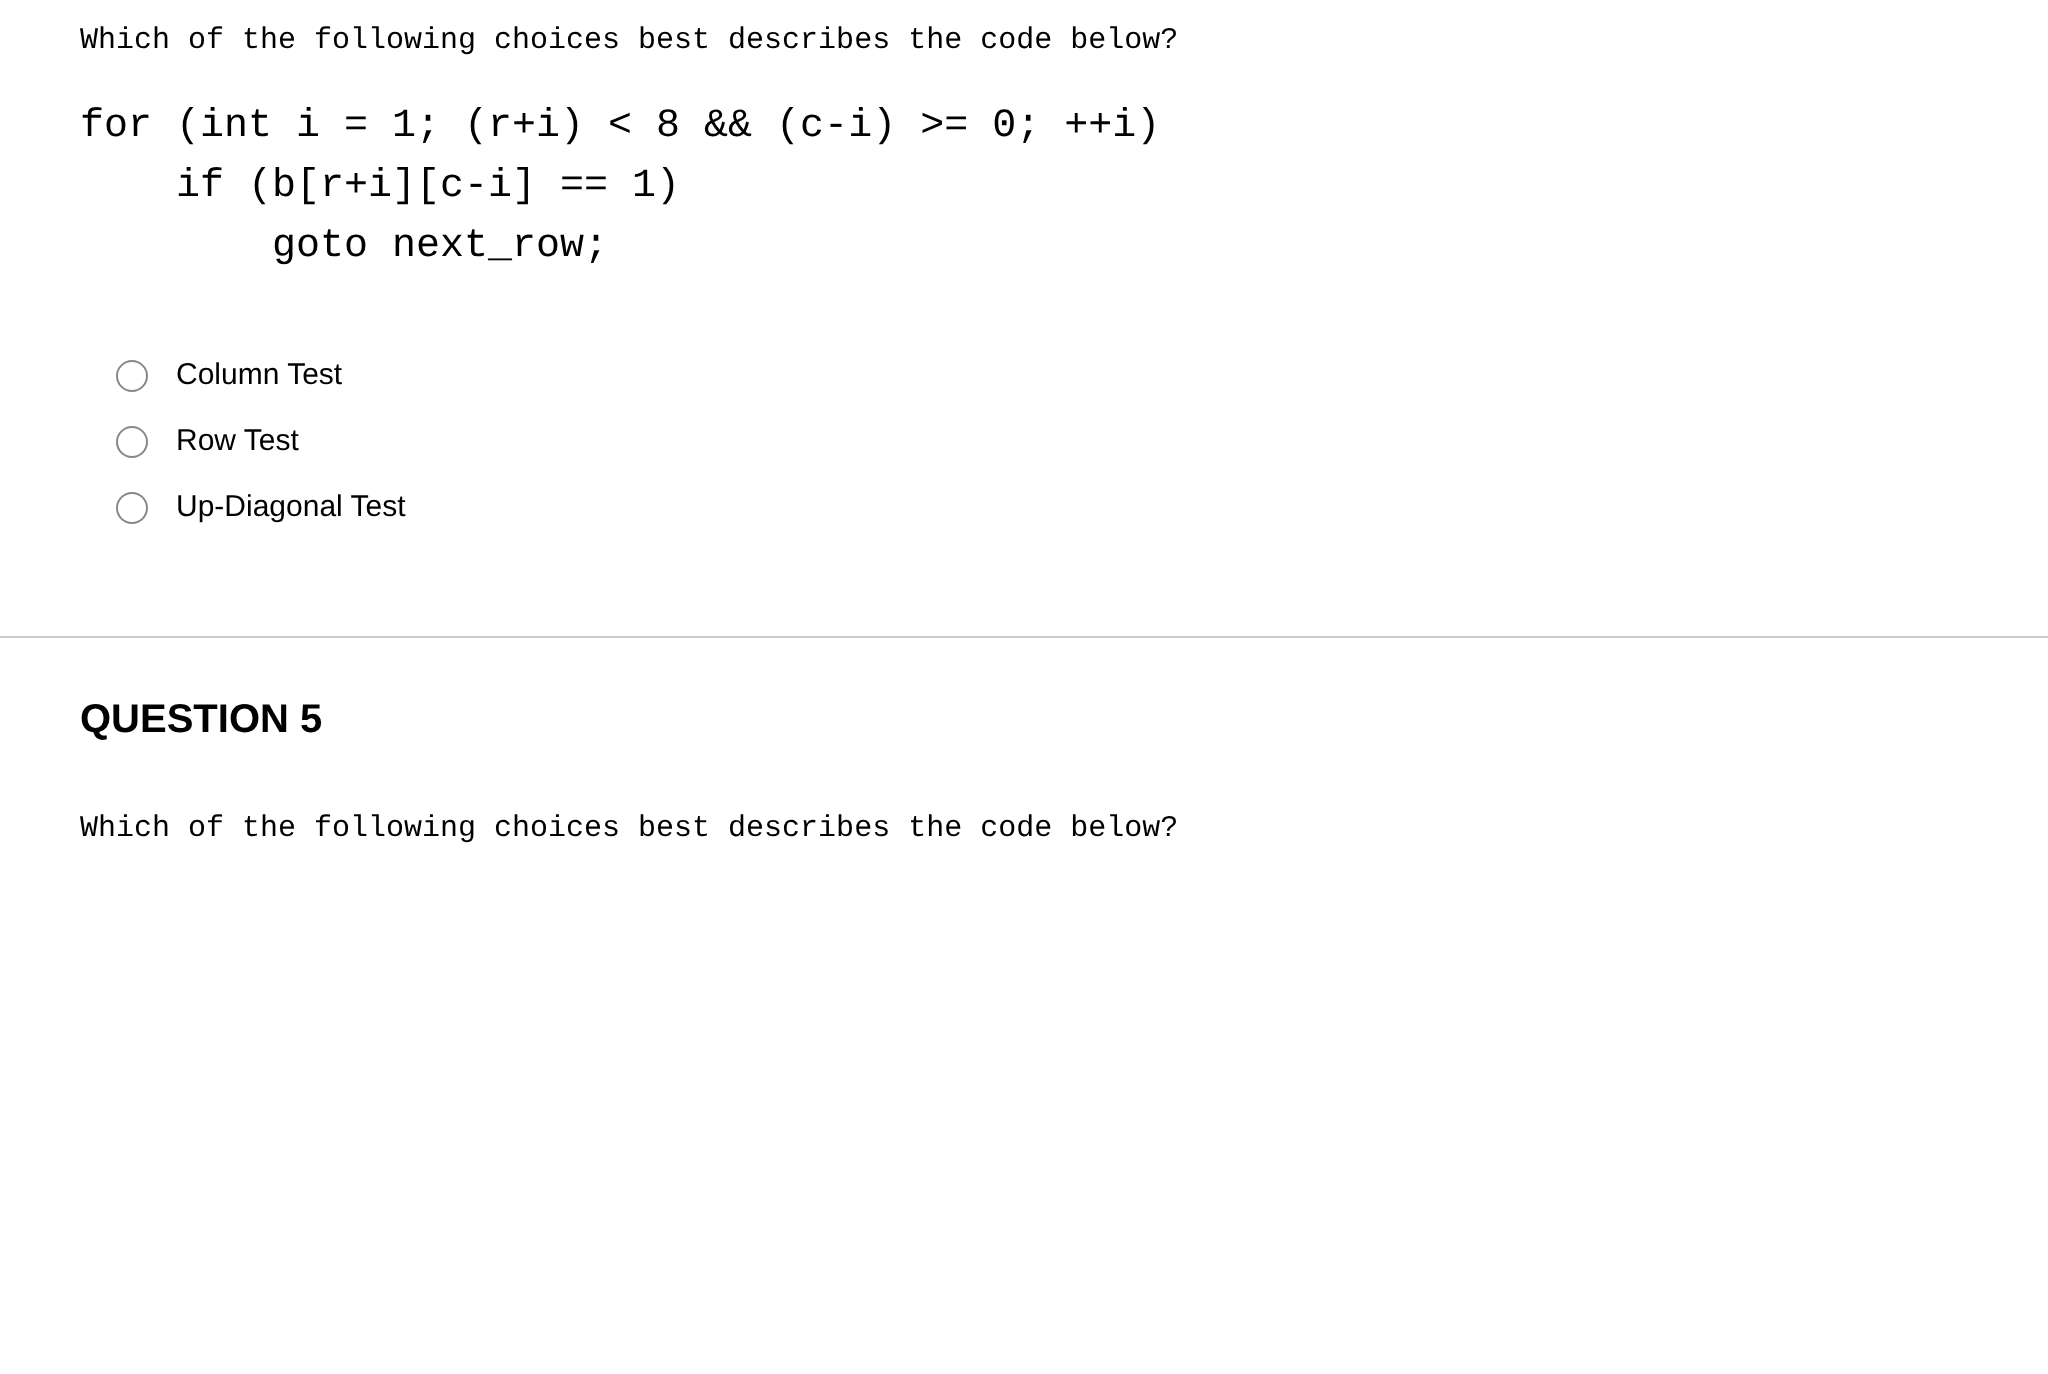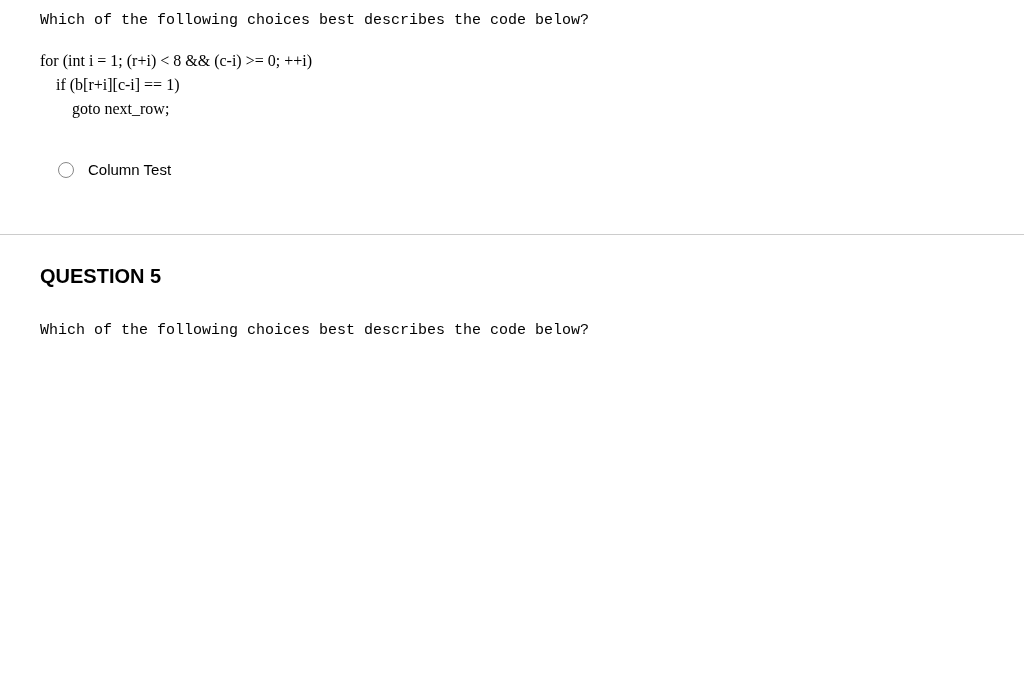--- a/index.html
+++ b/index.html
@@ -18,22 +18,22 @@
     .question-block {
       padding: 10px 36px 20px 40px;
     }
     .question-text {
       font-family: 'Courier New', Courier, monospace;
       font-size: 15px;
       margin-bottom: 18px;
       line-height: 1.4;
     }
     .code-block {
-      font-family: Liberation Serif, serif;
-      font-size: 16px;
+      font-family: Liberation Mono, monospace;
+      font-size: 20px;
       white-space: pre;
       line-height: 1.5;
       margin-bottom: 40px;
     }
     .options {
       padding-left: 18px;
     }
     .option-row {
       display: flex;
       align-items: center;
@@ -79,20 +79,28 @@
 <div class="question-block">
   <div class="question-text">Which of the following choices best describes the code below?</div>
   <div class="code-block">for (int i = 1; (r+i) &lt; 8 &amp;&amp; (c-i) &gt;= 0; ++i)
     if (b[r+i][c-i] == 1)
         goto next_row;</div>
   <div class="options">
     <div class="option-row">
       <div class="radio"></div>
       <span class="option-label">Column Test</span>
     </div>
+    <div class="option-row">
+      <div class="radio"></div>
+      <span class="option-label">Row Test</span>
+    </div>
+    <div class="option-row">
+      <div class="radio"></div>
+      <span class="option-label">Up-Diagonal Test</span>
+    </div>
   </div>
 </div>
 
 <hr class="divider">
 
 <div class="question-heading">QUESTION 5</div>
 
 <div class="question-block q5-block">
   <div class="question-text">Which of the following choices best describes the code below?</div>
 </div>

